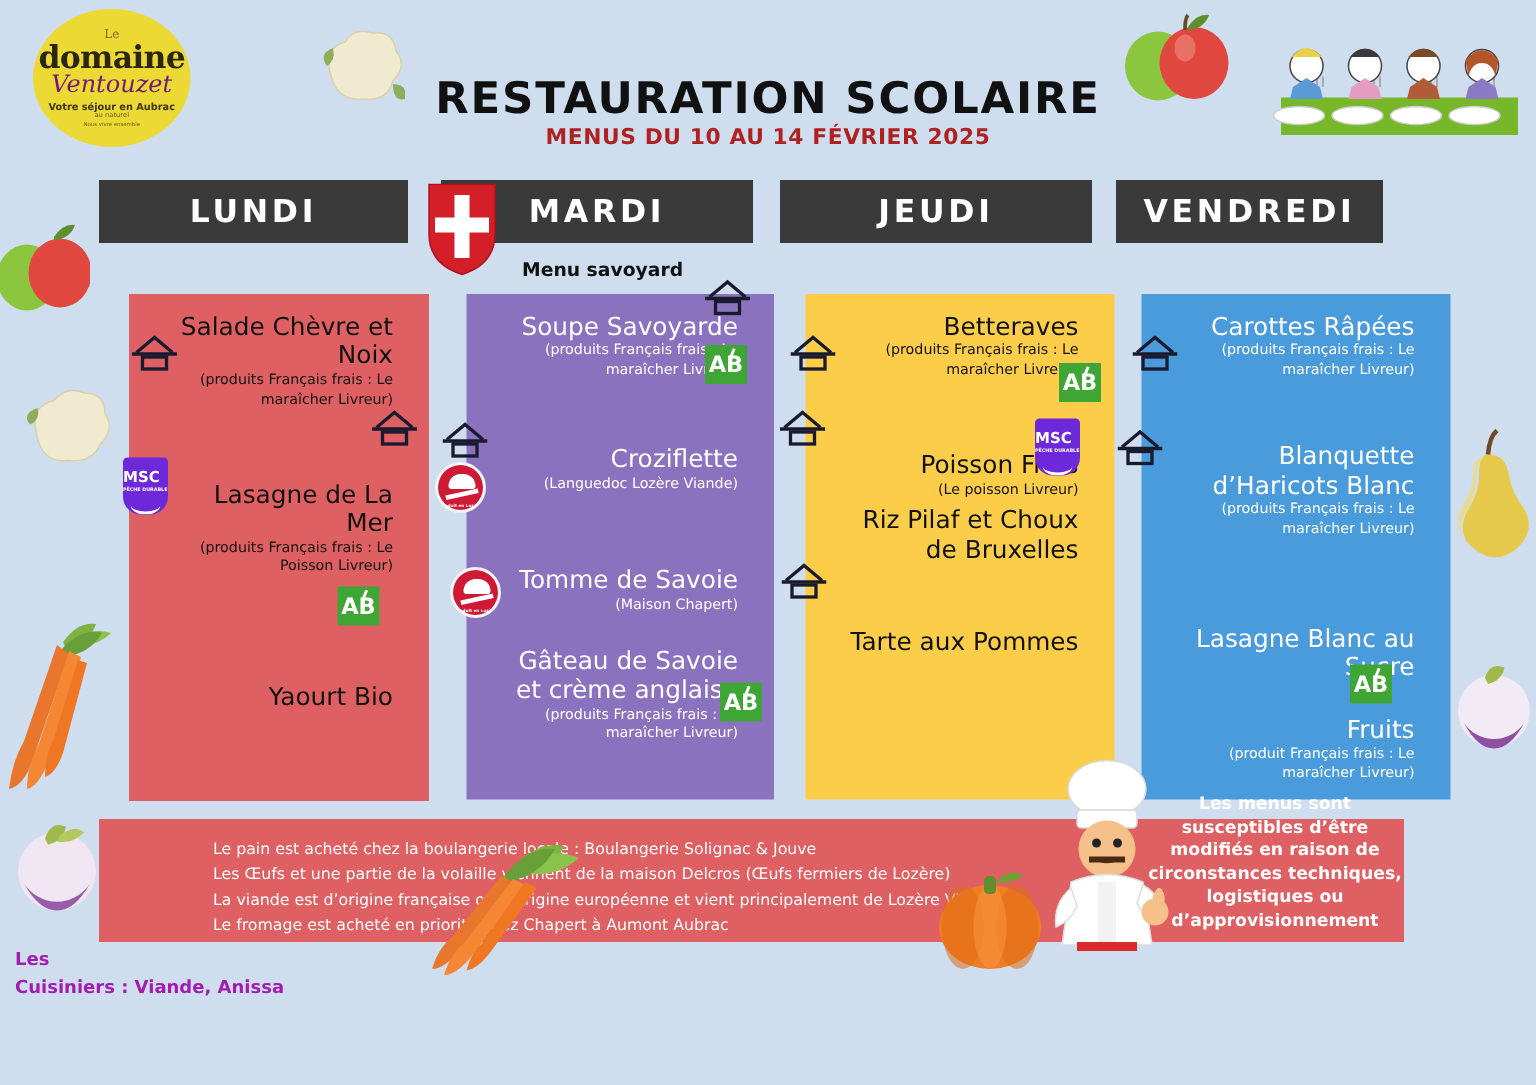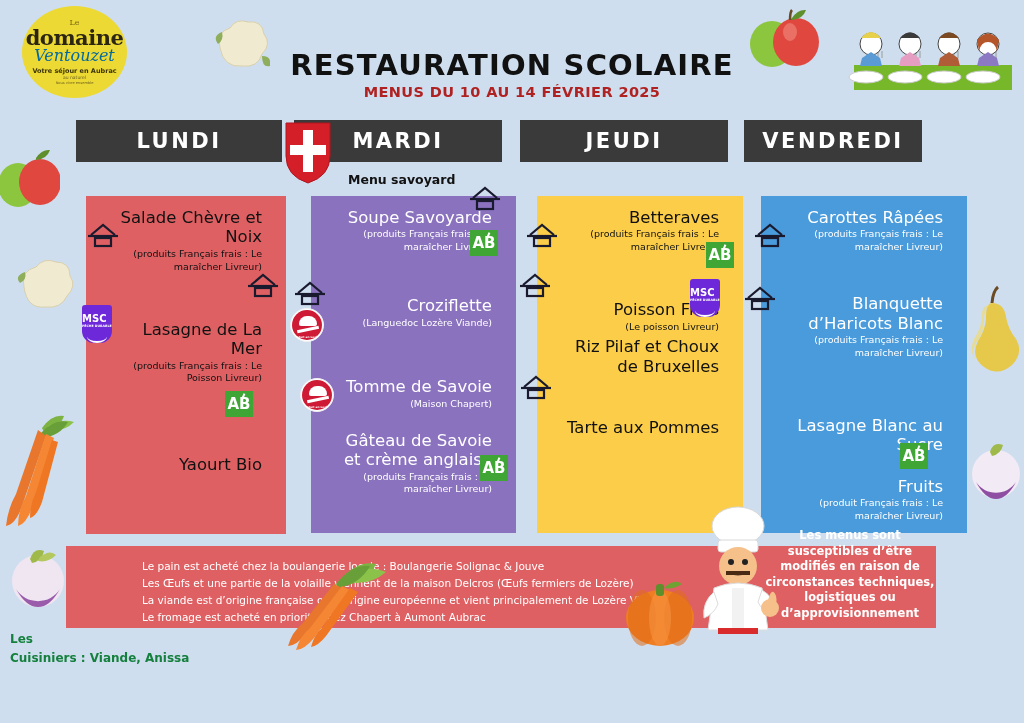--- a/index.html
+++ b/index.html
@@ -16,21 +16,21 @@
     position: absolute; left: 22px; top: 6px;
     width: 105px; height: 92px; border-radius: 50%;
     background: #ecd933;
     display: flex; flex-direction: column;
     align-items: center; justify-content: center;
     text-align: center; overflow: hidden;
   }
   .logo-le { font-size: 8px; color: #7b6a12; font-family:"DejaVu Serif",serif; line-height:1;}
   .logo-domaine { font-size: 21px; font-weight: bold; color: #2b2512;
     font-family:"DejaVu Serif",serif; line-height:1; letter-spacing:-.5px;}
-  .logo-vent { font-size: 16px; color: #0369a1; font-family:"DejaVu Serif",serif;
+  .logo-vent { font-size: 16px; color: #701a75; font-family:"DejaVu Serif",serif;
     font-style: italic; line-height: 1.05; }
   .logo-sub { font-size: 6.5px; font-weight: bold; color: #3d3509; margin-top:2px; line-height:1.25;}
   .logo-sub2 { font-size: 4.5px; color: #6d6020; line-height:1.3;}
   .logo-sub3 { font-size: 3.6px; color: #6d6020; line-height:1.3;}
 
   
   .title-main {
     position: absolute; left: 0; top: 48px; width: 1024px;
     text-align: center; font-size: 29px; font-weight: bold;
     color: #111; letter-spacing: 1.2px;
@@ -41,21 +41,21 @@
     text-align: center; font-size: 14.5px; font-weight: bold;
     color: #b02222; letter-spacing: .4px;
   }
 
   
   .day-head {
     position: absolute; height: 42px; background: #3a3a3a;
     color: #ffffff; display: flex; align-items: center; justify-content: center;
     font-size: 21px; font-weight: bold; letter-spacing: 2.5px;
   }
-  .dh-lun { left: 76px;  top: 120px; width: 206px; }
+  .dh-lun { left: 66px;  top: 120px; width: 206px; }
   .dh-mar { left: 294px; top: 120px; width: 208px; }
   .dh-jeu { left: 520px; top: 120px; width: 208px; }
   .dh-ven { left: 744px; top: 120px; width: 178px; }
 
   
   .savoie-shield {
     position: absolute; left: 285px; top: 122px; width: 46px; height: 62px;
   }
   .menu-savoyard {
     position: absolute; left: 348px; top: 172px;
@@ -142,21 +142,21 @@
   }
 
   .warn {
     position: absolute; left: 760px; top: 528px; width: 180px;
     text-align: center; color: #ffffff; font-size: 11.5px;
     font-weight: bold; line-height: 1.35; z-index: 5;
   }
 
   .cooks {
     position: absolute; left: 10px; top: 630px;
-    font-size: 12px; font-weight: bold; color: #15803d; line-height: 1.6;
+    font-size: 12px; font-weight: bold; color: #a21caf; line-height: 1.6;
   }
 
   
   .deco { position: absolute; }
 
   
   .kids { position: absolute; left: 848px; top: 18px; width: 170px; height: 78px; }
 </style>
 </head>
 <body>

